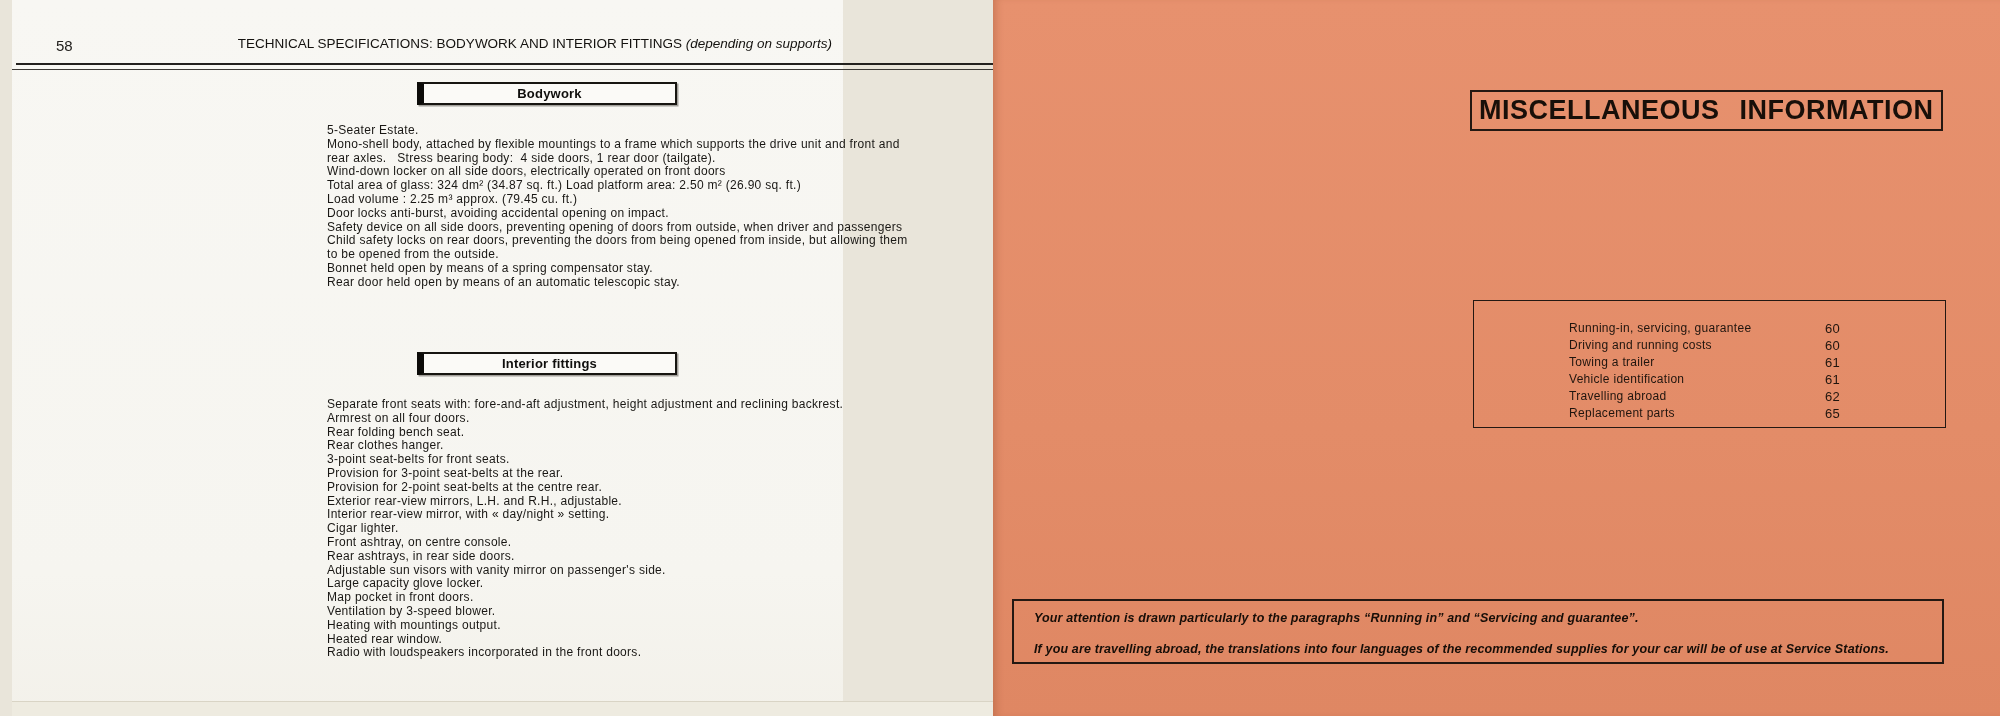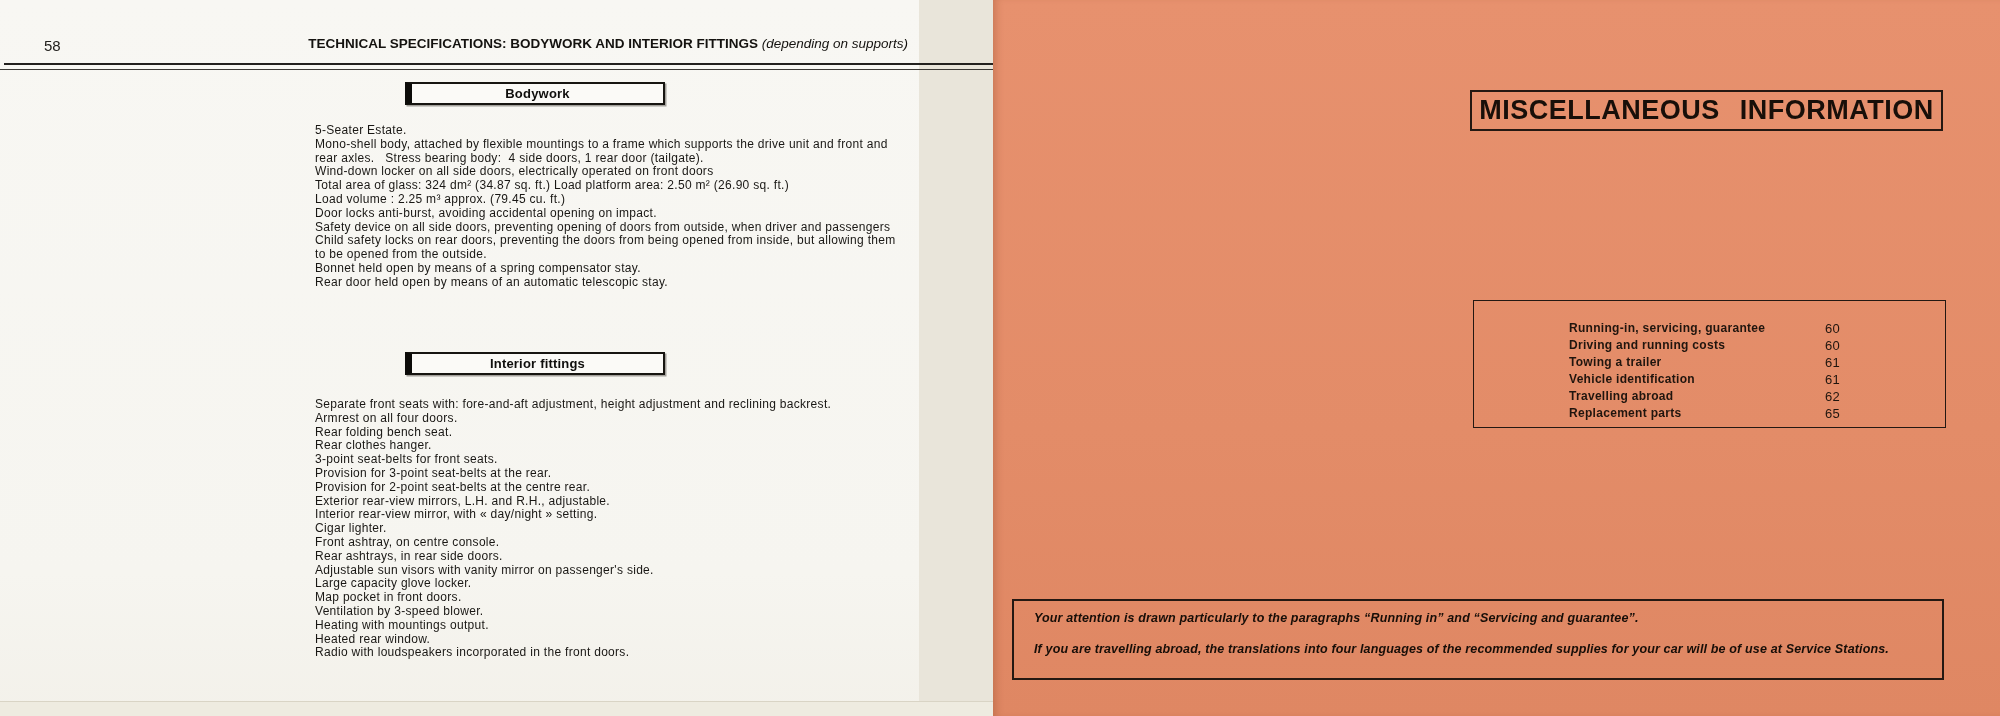--- a/index.html
+++ b/index.html
@@ -4,33 +4,33 @@
 <style>
   html,body{margin:0;padding:0;}
   body{
     width:2000px;height:716px;position:relative;overflow:hidden;
     background:#e9e5da;
     font-family:"Liberation Sans", sans-serif;
     -webkit-font-smoothing:antialiased;
   }
   
   .page-left{
-    position:absolute;left:0;top:0;width:919px;height:716px;
+    position:absolute;left:12px;top:0;width:831px;height:716px;
     background:linear-gradient(180deg,#f8f7f3 0%,#f6f5f0 80%,#f3f1ea 100%);
     color:#1d1b18;
   }
   .page-number{
     position:absolute;left:44px;top:37px;
     font-size:15px;color:#23211e;
   }
   .page-header{
     position:absolute;right:11px;top:36px;
     font-size:13.5px;white-space:pre;color:#14120f;
   }
-  .page-header .hd-bold{font-weight:bold;margin-top:36px;}
+  .page-header .hd-bold{font-weight:normal;margin-top:36px;}
   .page-header .hd-italic{font-style:italic;font-weight:normal;}
   .rule-a{position:absolute;left:4px;top:63px;width:989px;height:2px;background:#23211e;}
   .rule-b{position:absolute;left:0px;top:69px;width:993px;height:1px;background:#3c3a36;}
   .section-box{
     position:absolute;left:405px;width:260px;height:23px;
     background:#fbfaf7;
     border:2px solid #171511;
     border-left:7px solid #0c0b09;
     box-shadow:1.5px 1.5px 0 rgba(60,55,48,.45);
     display:flex;align-items:center;justify-content:center;
@@ -56,37 +56,37 @@
   
   .page-right{
     position:absolute;left:993px;top:0;width:1007px;height:716px;
     background:linear-gradient(180deg,#e7916e 0%,#e38c68 60%,#df8763 100%);
     box-shadow:inset 7px 0 9px -5px rgba(110,45,18,.28);
     color:#20150e;
   }
   .misc-title-box{
     position:absolute;left:477px;top:90px;width:473px;height:41px;
     border:2.5px solid #241812;box-sizing:border-box;
-    display:flex;align-items:center;justify-content:center;
+    display:flex;align-items:center;padding-left:7px;
   }
   .misc-title{
     font-weight:bold;font-size:27px;letter-spacing:.5px;word-spacing:12px;
     color:#180f09;white-space:nowrap;
   }
   .contents-box{
     position:absolute;left:480px;top:300px;width:473px;height:128px;
     border:1.5px solid #241812;box-sizing:border-box;
   }
   .toc-row{position:absolute;left:0;width:100%;height:17px;}
-  .toc-label{position:absolute;left:95px;top:0;font-size:12px;letter-spacing:.3px;color:#20150e;white-space:pre;font-weight:bold;}
+  .toc-label{position:absolute;left:95px;top:0;font-size:12px;letter-spacing:.3px;color:#20150e;white-space:pre;}
   .toc-page{position:absolute;left:351px;top:0;font-size:13px;letter-spacing:.3px;color:#20150e;}
   .toc-r0{top:20px;} .toc-r1{top:37px;} .toc-r2{top:54px;}
   .toc-r3{top:71px;} .toc-r4{top:88px;} .toc-r5{top:105px;}
   .note-box{
-    position:absolute;left:19px;top:599px;width:932px;height:81px;
+    position:absolute;left:19px;top:599px;width:932px;height:65px;
     border:2.5px solid #241812;box-sizing:border-box;text-align:center;
   }
   .note-line{
     position:absolute;left:20px;
     font-style:italic;font-weight:bold;font-size:12.5px;letter-spacing:.15px;
     color:#170e08;white-space:pre;
   }
   .note-l1{top:10px;}
   .note-l2{top:41px;}
 </style>

